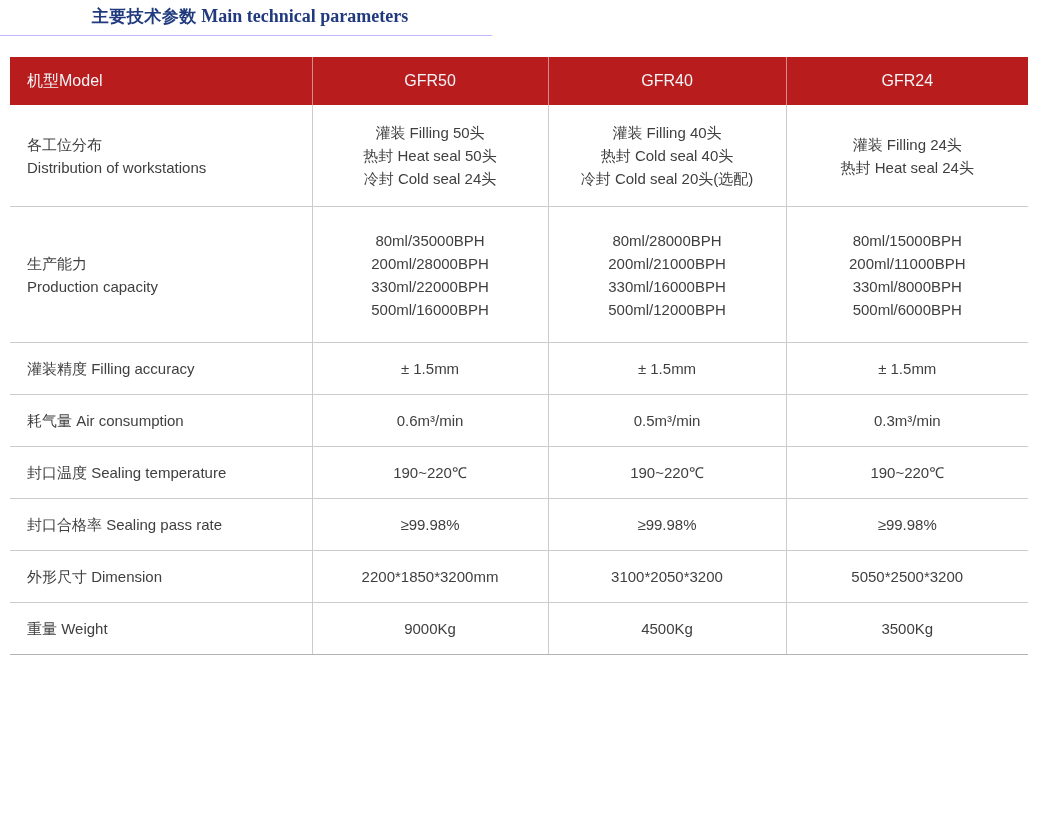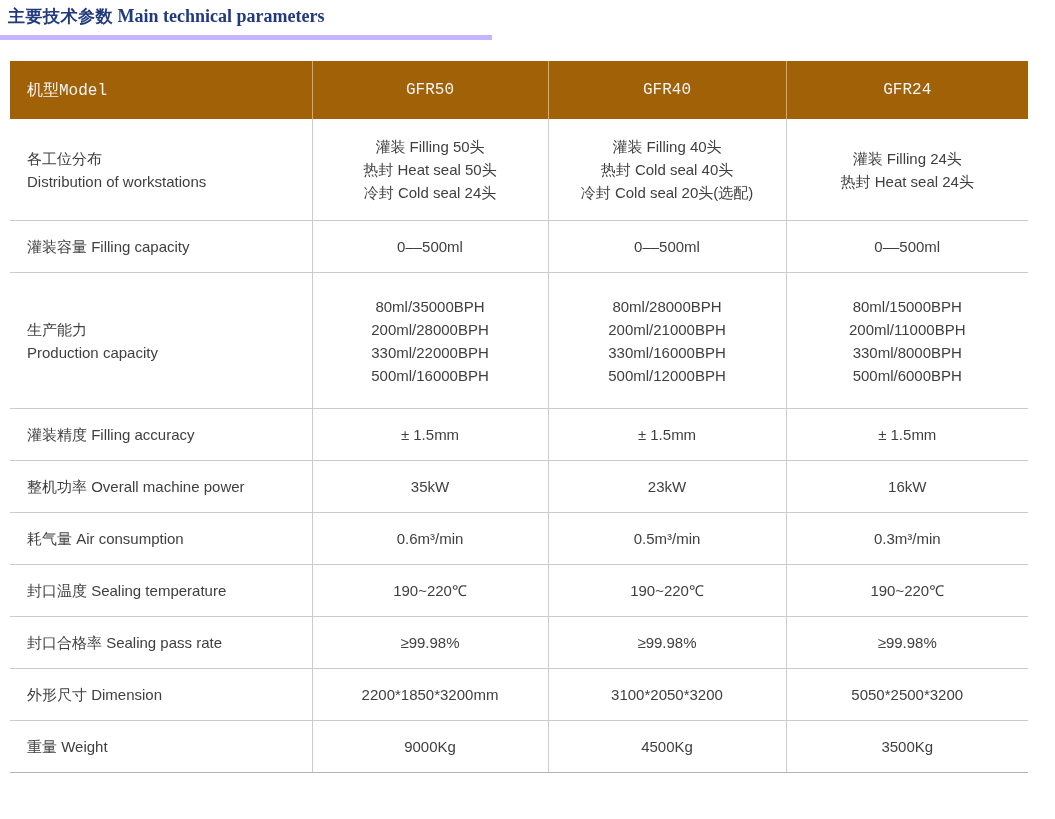--- a/index.html
+++ b/index.html
@@ -13,21 +13,22 @@
   }
   .page {
     position: relative;
     width: 1055px;
     height: 819px;
   }
   
   .title-block {
     padding: 5px 0 7px 8px;
     width: 484px; 
-    border-bottom: 5px solid #c4b5fd;
+    border-bottom: 1px solid #c4b5fd;
+    text-align: center;
   }
   .title-zh {
     font-size: 17px;
     font-weight: bold;
     color: #203a7d;
     letter-spacing: 0.5px;
   }
   .title-en {
     font-family: "Liberation Serif", serif;
     font-size: 18px;
@@ -40,28 +41,27 @@
     table-layout: fixed;
     margin: 21px 0 0 10px;
     width: 1018px;
   }
   col.c-param { width: 302px; }
   col.c-m1 { width: 236px; }
   col.c-m2 { width: 238px; }
   col.c-m3 { width: 242px; }
 
   thead th {
-    background: #a16207;
+    background: #b91c1c;
     color: #f2f4f8;
     font-weight: normal;
     font-size: 16px;
-    height: 58px;
+    height: 48px;
     text-align: center;
     padding: 0;
-    font-family: Liberation Mono, monospace;
   }
   thead th.param-col {
     text-align: left;
     padding-left: 17px;
   }
   thead th:not(:first-child) {
     border-left: 1px solid rgba(230,234,240,0.55);
     text-align: center;
   }
 
@@ -129,34 +129,20 @@
           <td class="value-cell">
             <div class="cell-line">灌装 Filling 40头</div>
             <div class="cell-line">热封 Cold seal 40头</div>
             <div class="cell-line">冷封 Cold seal 20头(选配)</div>
           </td>
           <td class="value-cell">
             <div class="cell-line">灌装 Filling 24头</div>
             <div class="cell-line">热封 Heat seal 24头</div>
           </td>
         </tr>
-        <tr class="h1">
-          <td class="param-cell">
-            <div class="cell-line">灌装容量 Filling capacity</div>
-          </td>
-          <td class="value-cell">
-            <div class="cell-line">0––500ml</div>
-          </td>
-          <td class="value-cell">
-            <div class="cell-line">0––500ml</div>
-          </td>
-          <td class="value-cell">
-            <div class="cell-line">0––500ml</div>
-          </td>
-        </tr>
         <tr class="h4">
           <td class="param-cell">
             <div class="cell-line">生产能力</div>
             <div class="cell-line">Production capacity</div>
           </td>
           <td class="value-cell">
             <div class="cell-line">80ml/35000BPH</div>
             <div class="cell-line">200ml/28000BPH</div>
             <div class="cell-line">330ml/22000BPH</div>
             <div class="cell-line">500ml/16000BPH</div>
@@ -183,34 +169,20 @@
           </td>
           <td class="value-cell">
             <div class="cell-line">± 1.5mm</div>
           </td>
           <td class="value-cell">
             <div class="cell-line">± 1.5mm</div>
           </td>
         </tr>
         <tr class="h1">
           <td class="param-cell">
-            <div class="cell-line">整机功率 Overall machine power</div>
-          </td>
-          <td class="value-cell">
-            <div class="cell-line">35kW</div>
-          </td>
-          <td class="value-cell">
-            <div class="cell-line">23kW</div>
-          </td>
-          <td class="value-cell">
-            <div class="cell-line">16kW</div>
-          </td>
-        </tr>
-        <tr class="h1">
-          <td class="param-cell">
             <div class="cell-line">耗气量 Air consumption</div>
           </td>
           <td class="value-cell">
             <div class="cell-line">0.6m³/min</div>
           </td>
           <td class="value-cell">
             <div class="cell-line">0.5m³/min</div>
           </td>
           <td class="value-cell">
             <div class="cell-line">0.3m³/min</div>

